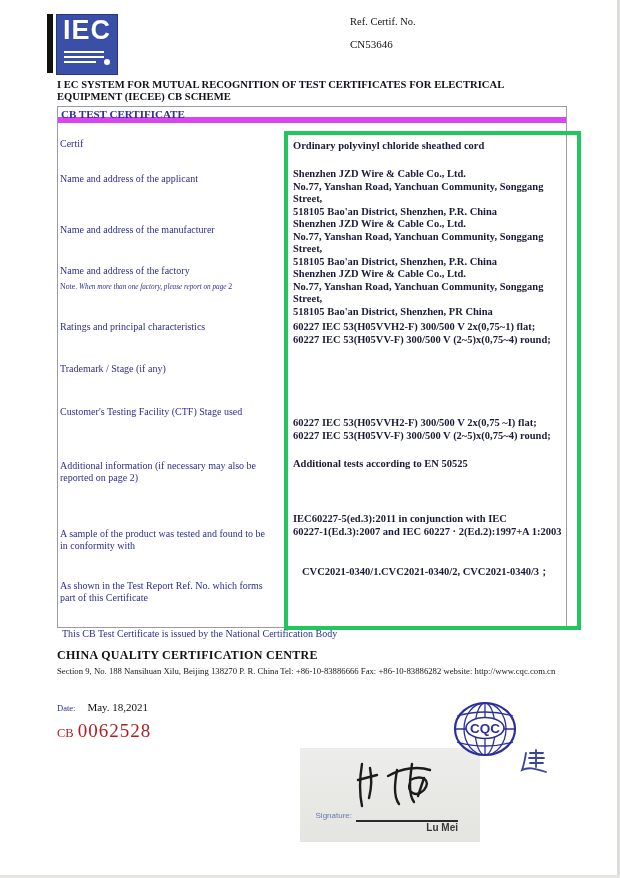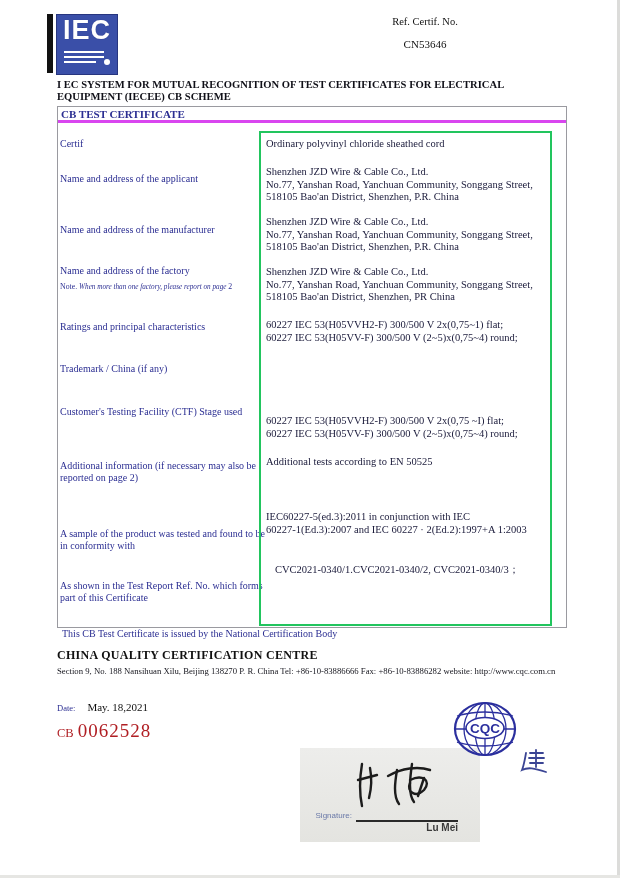--- a/index.html
+++ b/index.html
@@ -14,33 +14,33 @@
   #iec-logo{left:47px;top:14px;width:92px;height:59px;}
   #iec-bar{left:0;top:0;width:6px;height:59px;background:#111;}
   #iec-box{left:9px;top:0;width:60px;height:59px;background:#3a4fa8;border:1px solid #27357f;}
   #iec-text{left:6px;top:0px;color:#fff;font-family:"Liberation Sans",sans-serif;
             font-weight:bold;font-size:27px;letter-spacing:1px;line-height:31px;
             text-shadow:0 0 1px #27357f;}
   .iec-line{left:7px;width:40px;height:2px;background:#fff;}
   #iec-dot{right:7px;bottom:9px;width:6px;height:6px;border-radius:50%;background:#fff;}
 
   
-  #ref-block{left:350px;top:16px;width:150px;text-align:center;color:#111;}
+  #ref-block{left:350px;top:16px;width:150px;color:#111;}
   #ref-label{font-size:10.5px;}
   #ref-no{font-size:11px;margin-top:11px;}
 
   
   #scheme{left:57px;top:79px;width:514px;font-weight:bold;font-size:10.6px;
           line-height:11.8px;color:#101018;}
 
   
   #cert-box{left:57px;top:106px;width:508px;height:520px;border:1px solid #9a9aa0;}
-  #cert-title{left:0;top:0;width:100%;height:16px;border-bottom:3px solid #d946ef;
+  #cert-title{left:0;top:0;width:100%;height:16px;border-bottom:6px solid #d946ef;
               color:#2b2e92;font-weight:bold;font-size:11px;padding:1px 0 0 3px;box-sizing:border-box;}
-  #value-box{left:201px;top:24px;width:289px;height:491px;border:2px solid #22c55e;}
+  #value-box{left:226px;top:24px;width:289px;height:491px;border:4px solid #22c55e;font-weight:bold;}
   .lbl{color:#2b2e92;font-size:10px;line-height:11.5px;width:205px;}
   .val{color:#1a1a3a;font-size:10.5px;line-height:12.6px;white-space:pre-line;width:278px;left:5px;}
   .note{font-size:7.8px;color:#2b2e92;}
   .note i{font-size:7.2px;}
 
   #issued-note{left:62px;top:628px;font-size:10px;color:#2b2e92;}
 
   
   #ncb-name{left:57px;top:648px;font-size:12px;font-weight:bold;color:#111;letter-spacing:.3px;}
   #ncb-contact{left:57px;top:666px;font-size:8.7px;color:#16161e;}
@@ -91,21 +91,21 @@
     <div id="cert-title" class="abs">CB TEST CERTIFICATE</div>
 
     <div class="lbl abs" style="left:2px;top:31px;">Certif</div>
     <div class="lbl abs" style="left:2px;top:66px;">Name and address of the applicant</div>
     <div class="lbl abs" style="left:2px;top:117px;">Name and address of the manufacturer</div>
     <div class="lbl abs" style="left:2px;top:158px;">Name and address of the factory</div>
     <div class="note abs" style="left:2px;top:175px;">
       <span>Note. </span><i>When more than one factory, please report on page </i><span>2</span>
     </div>
     <div class="lbl abs" style="left:2px;top:214px;">Ratings and principal characteristics</div>
-    <div class="lbl abs" style="left:2px;top:256px;">Trademark / China (if any)</div>
+    <div class="lbl abs" style="left:2px;top:256px;">Trademark / Stage (if any)</div>
     <div class="lbl abs" style="left:2px;top:299px;">Customer's Testing Facility (CTF) Stage used</div>
     <div class="lbl abs" style="left:2px;top:353px;">Additional information (if necessary may also be reported on page 2)</div>
     <div class="lbl abs" style="left:2px;top:421px;">A sample of the product was tested and found to be in conformity with</div>
     <div class="lbl abs" style="left:2px;top:473px;">As shown in the Test Report Ref. No. which forms part of this Certificate</div>
 
     <div id="value-box" class="abs">
       <div class="val abs" style="top:5px;">Ordinary polyvinyl chloride sheathed cord</div>
       <div class="val abs" style="top:33px;">Shenzhen JZD Wire &amp; Cable Co., Ltd.
 No.77, Yanshan Road, Yanchuan Community, Songgang Street,
 518105 Bao'an District, Shenzhen, P.R. China</div>

